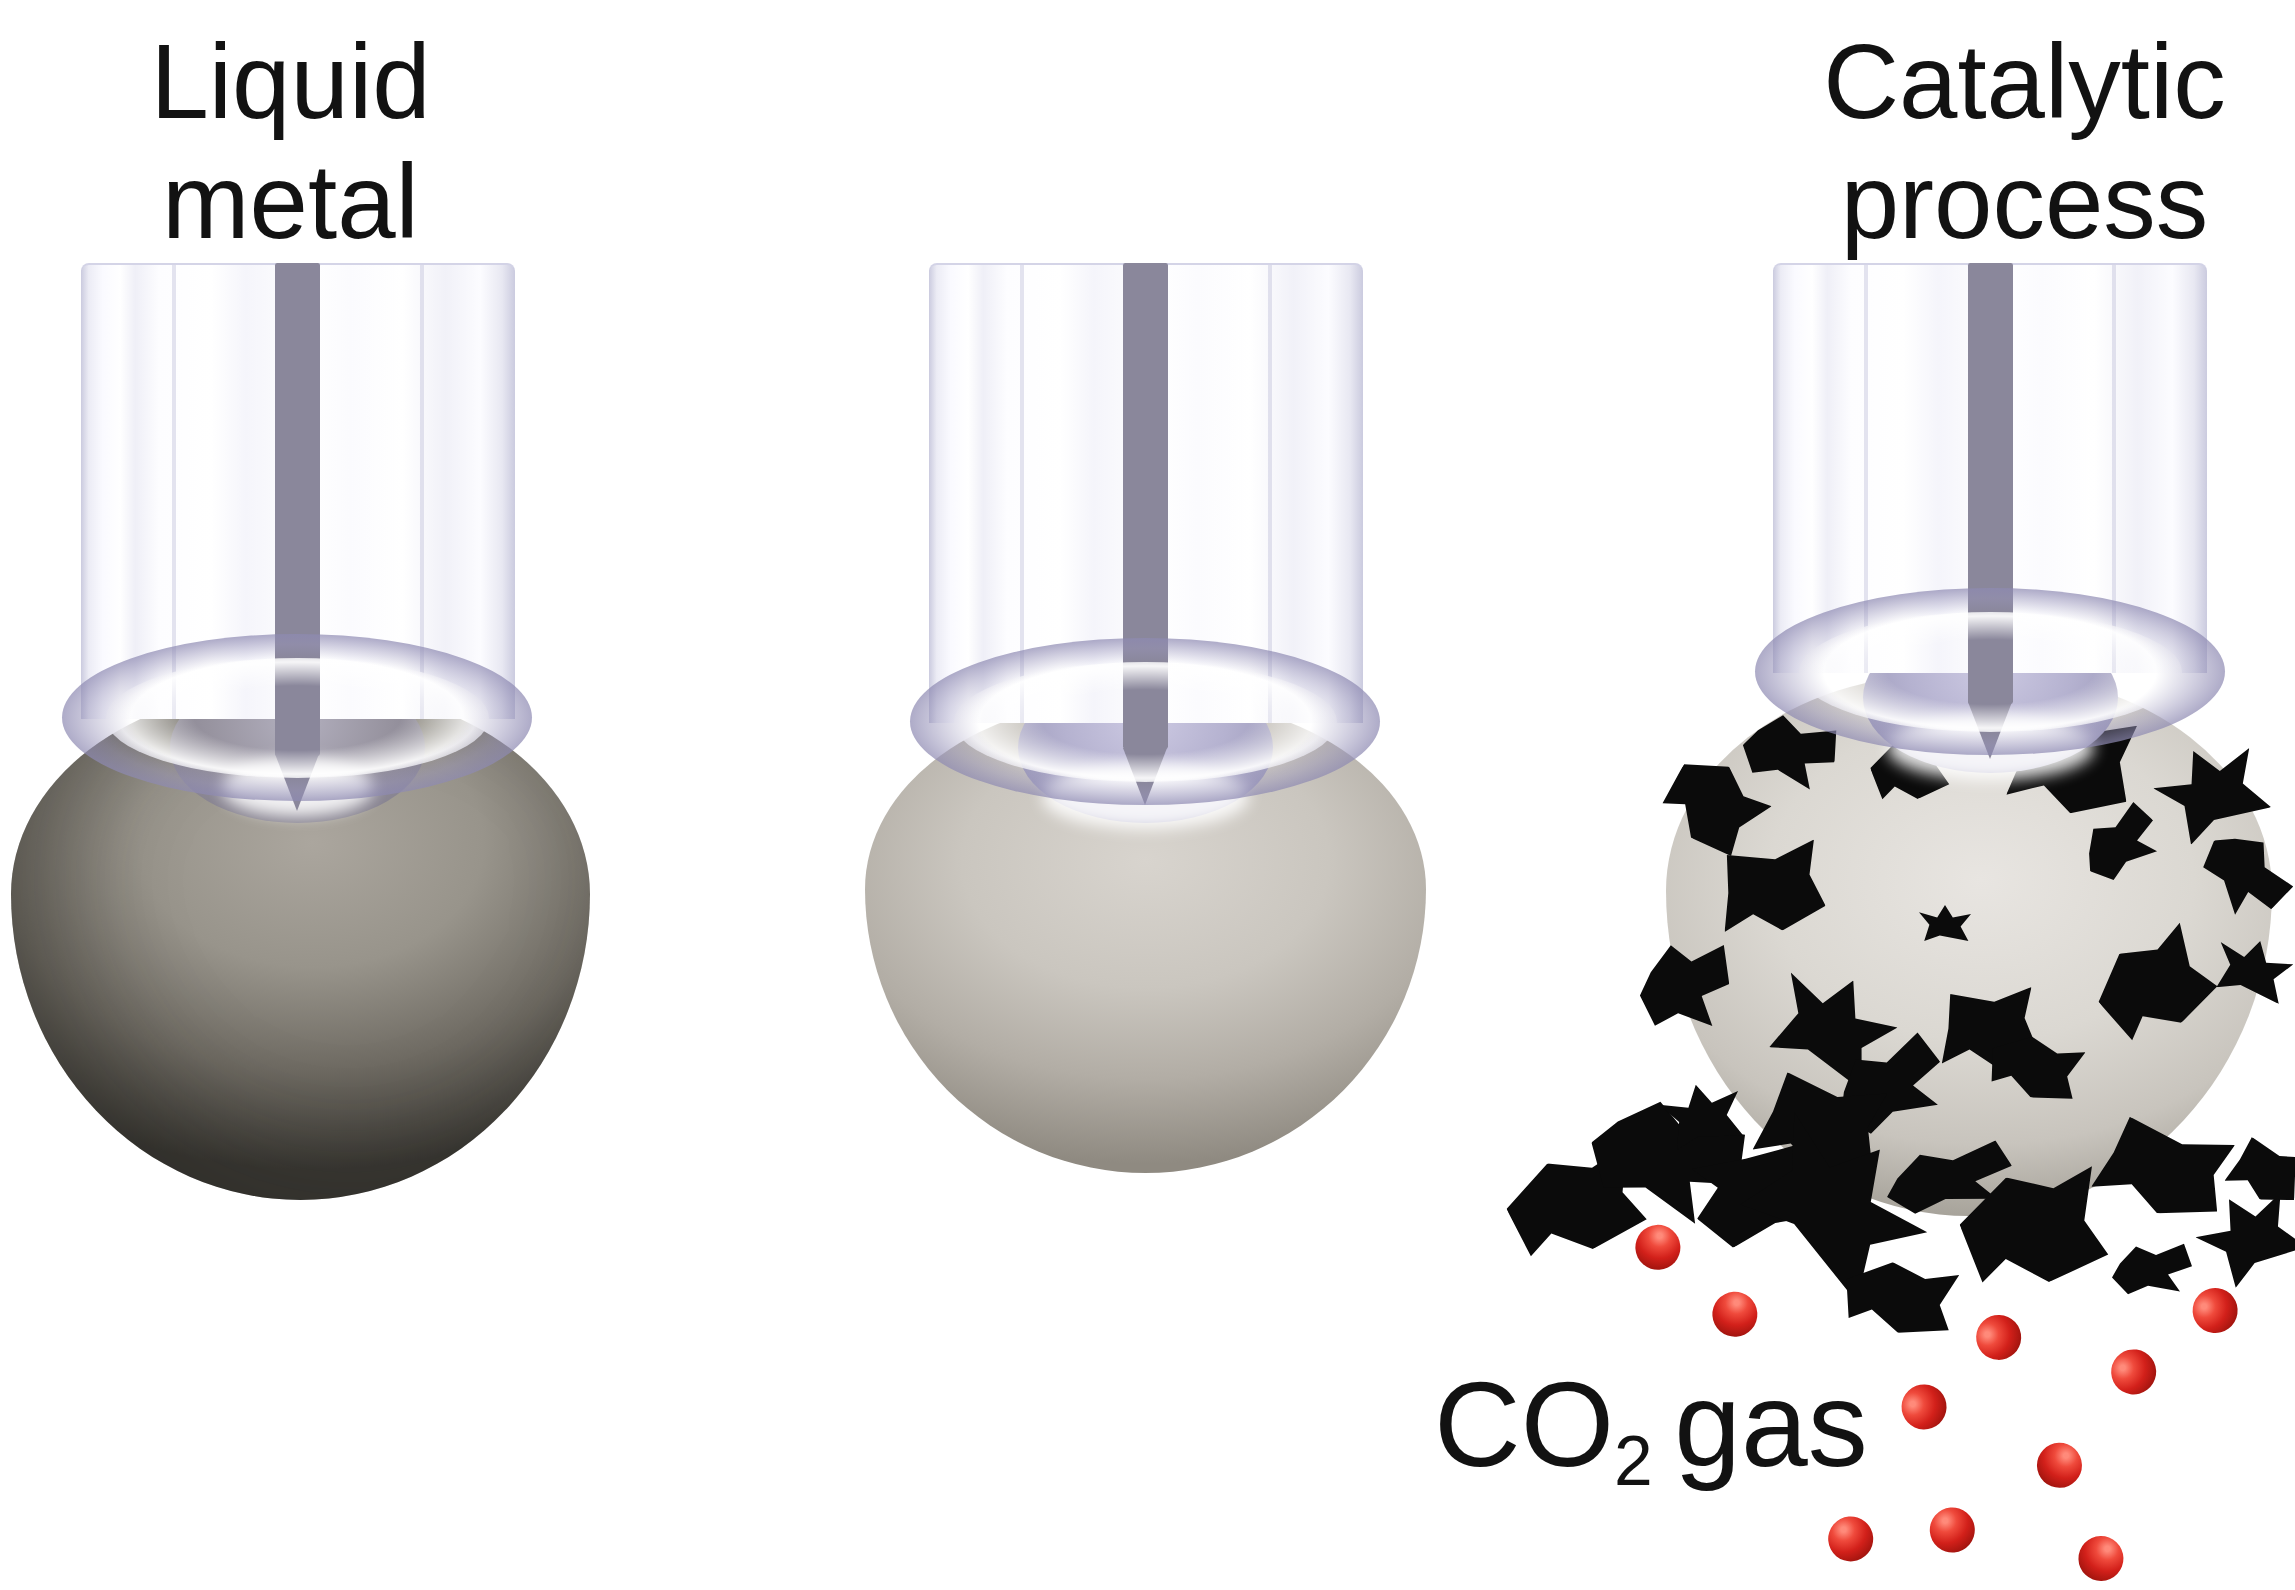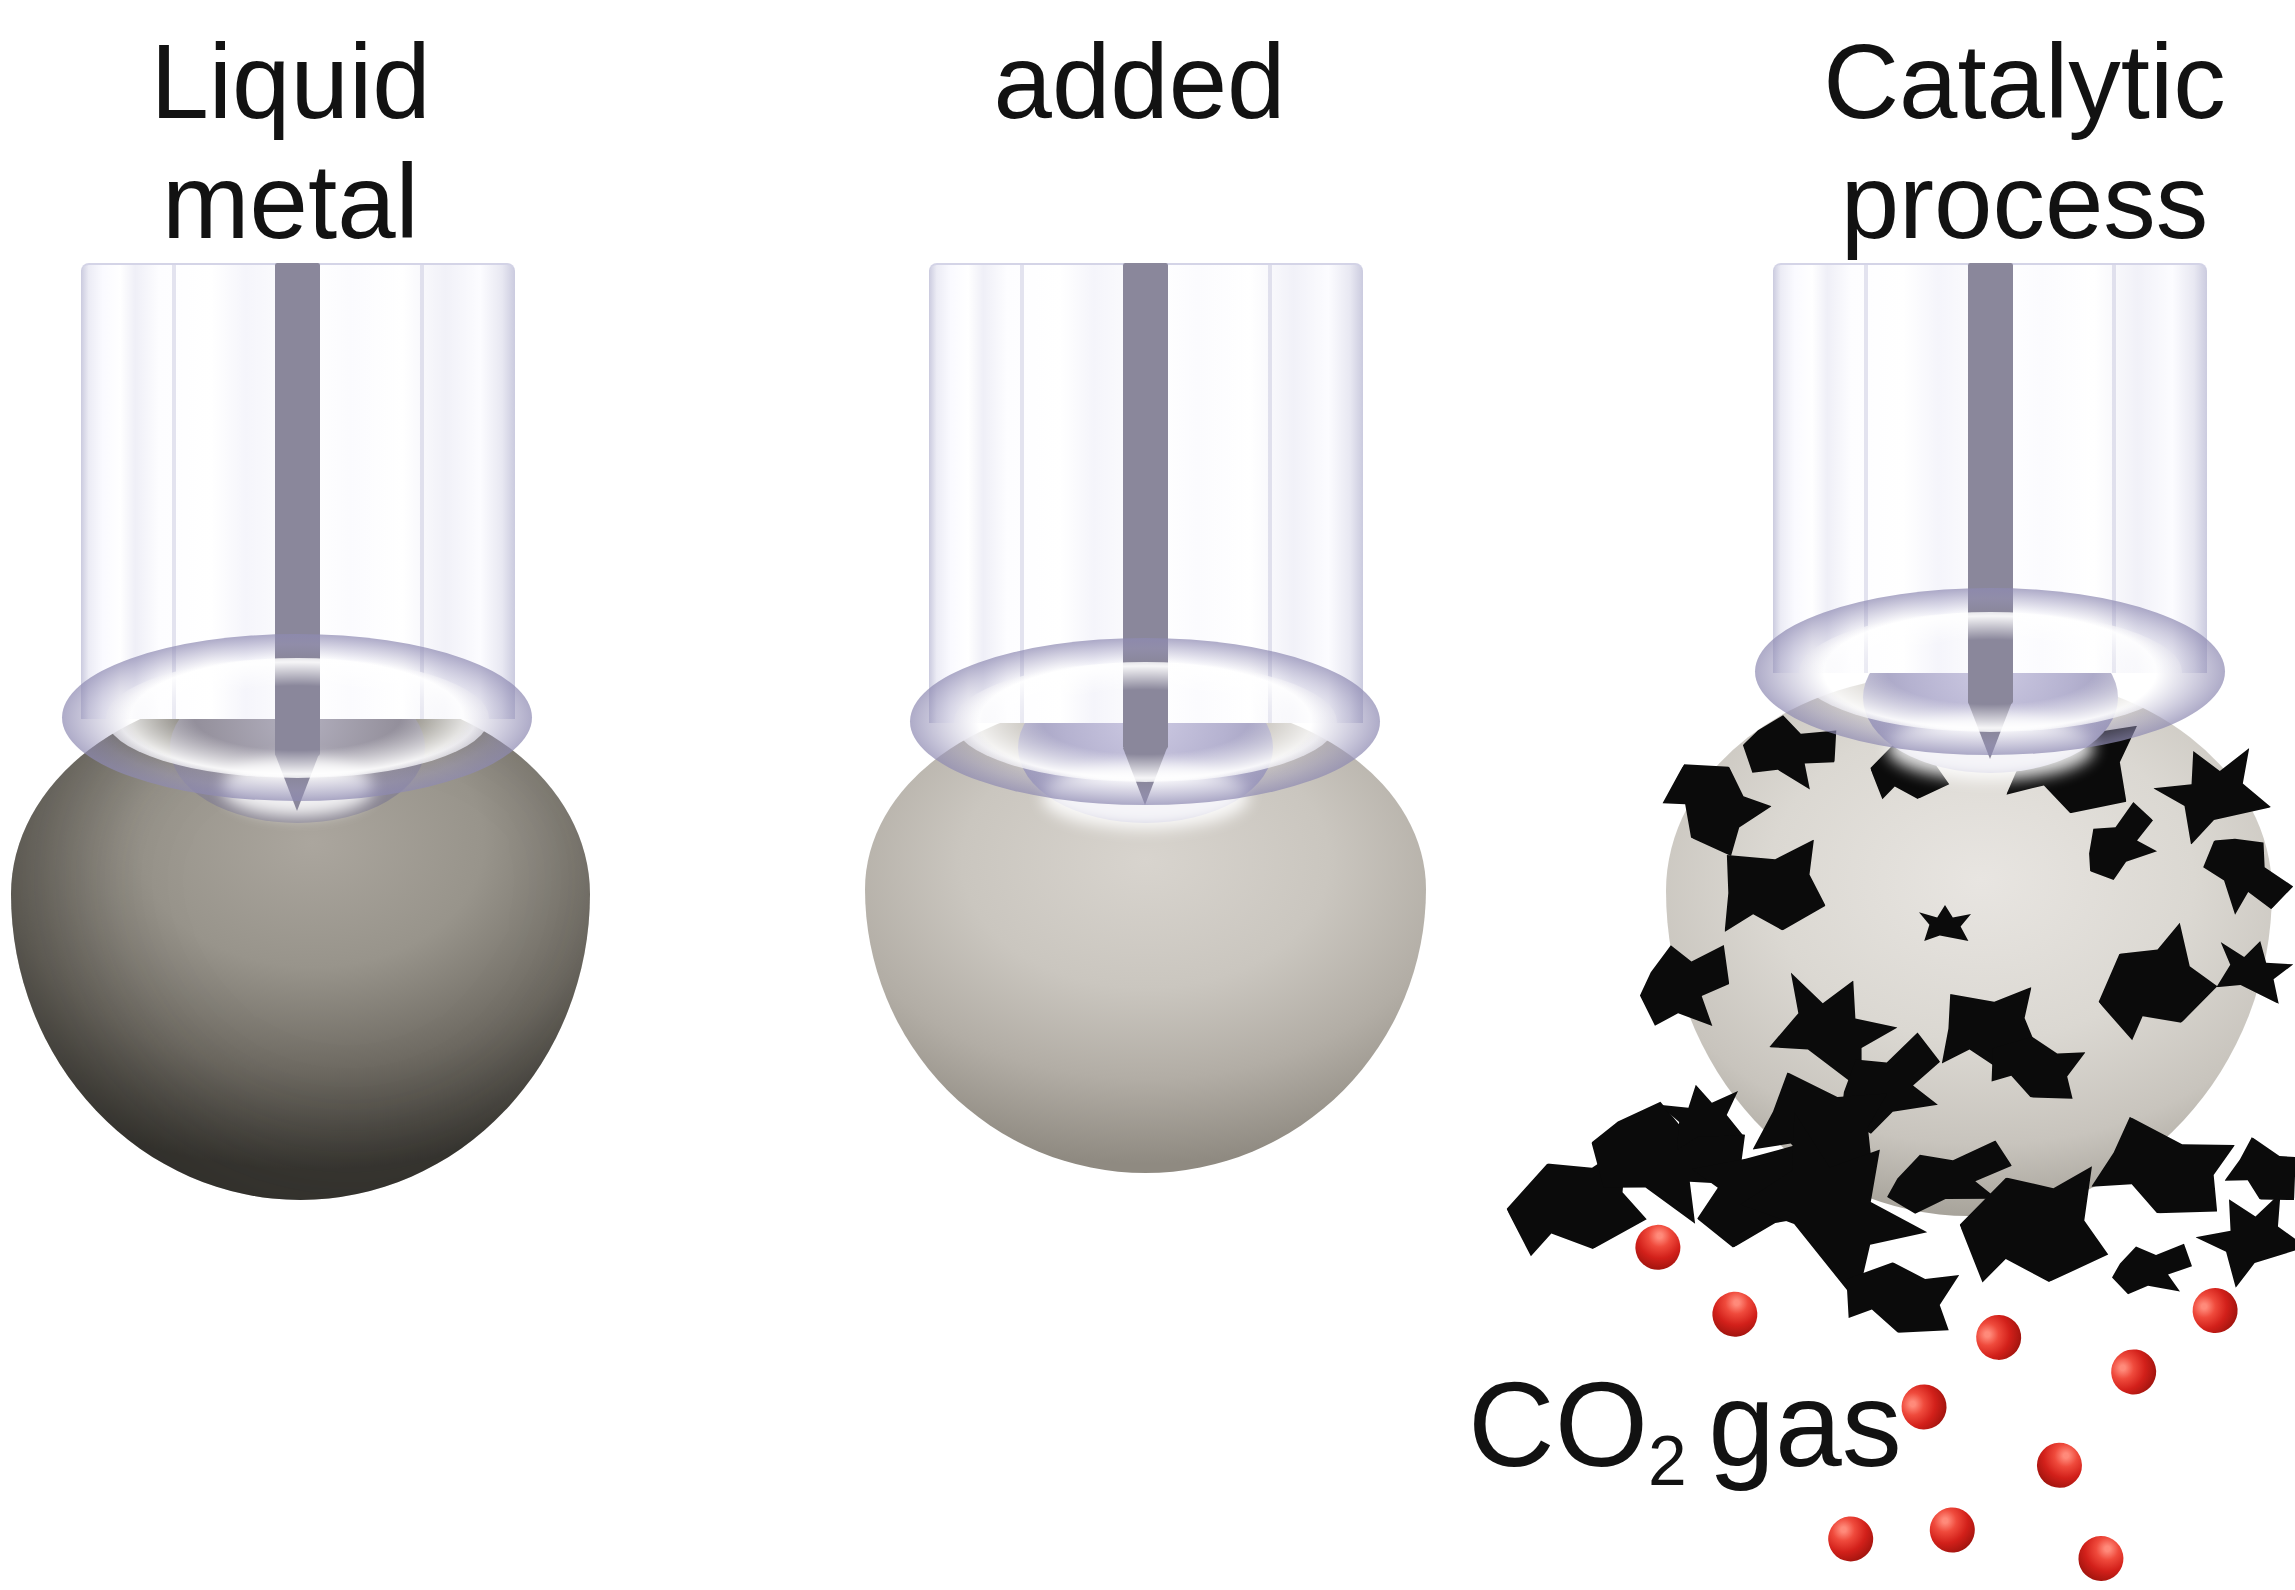--- a/index.html
+++ b/index.html
@@ -119,21 +119,20 @@
     <div class="collar abs" style="left:222px;top:759px;width:151px;height:57px;"></div>
     <div class="glass abs" style="left:81px;top:263px;height:454px;"></div>
     <div class="rod abs" style="left:275px;top:263px;height:493px;"></div>
     <div class="rod-tip abs" style="left:275px;top:754px;"></div>
     <div class="rim-white abs" style="left:106px;top:658px;"></div>
     <div class="rim abs" style="left:62px;top:634px;"></div>
   </div>
 
   <div>
     <div class="stage-label" style="left:781px;top:22px;">
-      <div>added</div>
     </div>
     <div class="droplet drop2 abs" style="left:865px;top:700px;width:561px;height:473px;"></div>
     <div class="dome abs" style="left:1018px;top:672px;"></div>
     <div class="collar abs" style="left:1042px;top:765px;width:207px;height:64px;"></div>
     <div class="glass abs" style="left:929px;top:263px;height:458px;"></div>
     <div class="rod abs" style="left:1123px;top:263px;height:486px;"></div>
     <div class="rod-tip abs" style="left:1123px;top:748px;"></div>
     <div class="rim-white abs" style="left:954px;top:662px;"></div>
     <div class="rim abs" style="left:910px;top:638px;"></div>
   </div>
@@ -206,19 +205,19 @@
           <span class="atom oxygen o-left"></span>
           <span class="atom oxygen o-right"></span>
         </div>
         <div class="molecule" style="left: 2002px; top: 1478px; transform: rotate(66deg);">
           <span class="atom carbon"></span>
           <span class="atom oxygen o-left"></span>
           <span class="atom oxygen o-right"></span>
         </div>
       </div>
 
-    <div class="co2-label" style="left:1468px;top:1355px;">
+    <div class="co2-label" style="left:1434px;top:1355px;">
       <span>CO</span><sub>2</sub><span class="co2-suffix">gas</span>
     </div>
   </div>
 
 </div>
 
 
 </body></html>

